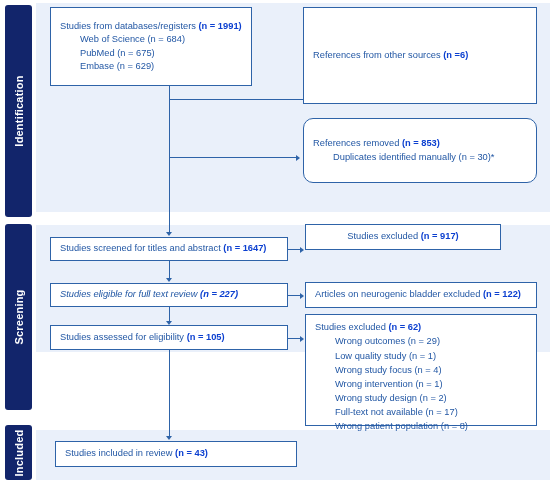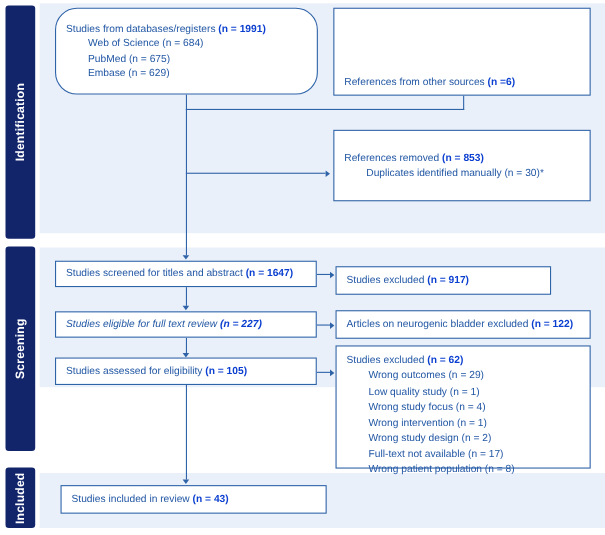--- a/index.html
+++ b/index.html
@@ -143,53 +143,53 @@
 
   <div class="ln ln-h" style="left:288px; top:295px; width:12px;"></div>
   <div class="arrow-r" style="left:300px; top:292.5px;"></div>
 
   <div class="ln ln-h" style="left:288px; top:338px; width:12px;"></div>
   <div class="arrow-r" style="left:300px; top:335.5px;"></div>
 
   <div class="ln ln-v" style="left:169px; top:350px; height:86px;"></div>
   <div class="arrow-d" style="left:166.4px; top:436px;"></div>
 
-  <div class="box" style="left:50px; top:7px; width:239px; height:79px;border-radius:20px;">
+  <div class="box" style="left:50px; top:7px; width:202px; height:79px;">
     <div class="title">
       <span>Studies from databases/registers</span>
       <span class="n">(n = 1991)</span>
     </div>
     <div class="sub">Web of Science (n = 684)</div>
     <div class="sub">PubMed (n = 675)</div>
     <div class="sub">Embase (n = 629)</div>
   </div>
 
-  <div class="box" style="left:303px; top:7px; width:234px; height:80px;justify-content:flex-end;">
+  <div class="box" style="left:303px; top:7px; width:234px; height:97px;">
     <div class="title">
       <span>References from other sources</span>
       <span class="n">(n =6)</span>
     </div>
   </div>
 
-  <div class="box" style="left:303px; top:118px; width:234px; height:65px;">
+  <div class="box" style="left:303px; top:118px; width:234px; height:65px;border-radius:10px;">
     <div class="title">
       <span>References removed</span>
       <span class="n">(n = 853)</span>
     </div>
     <div class="sub">Duplicates identified manually (n = 30)*</div>
   </div>
 
   <div class="box" style="left:50px; top:237px; width:238px; height:24px;">
     <div class="title">
       <span>Studies screened for titles and abstract</span>
       <span class="n">(n = 1647)</span>
     </div>
   </div>
 
-  <div class="box" style="left:305px; top:242px; width:196px; height:26px;">
+  <div class="box" style="left:305px; top:224px; width:196px; height:26px;align-items:center;">
     <div class="title">
       <span>Studies excluded</span>
       <span class="n">(n = 917)</span>
     </div>
   </div>
 
   <div class="box" style="left:50px; top:283px; width:238px; height:24px;font-style:italic;">
     <div class="title">
       <span>Studies eligible for full text review</span>
       <span class="n">(n = 227)</span>

